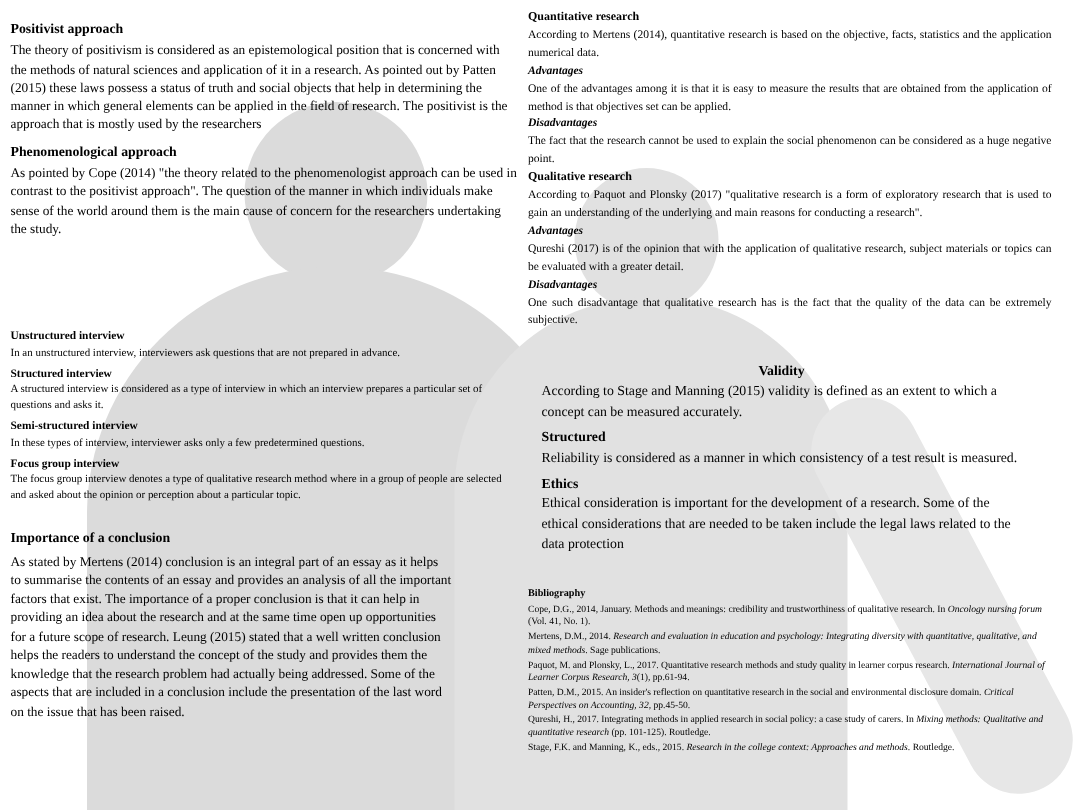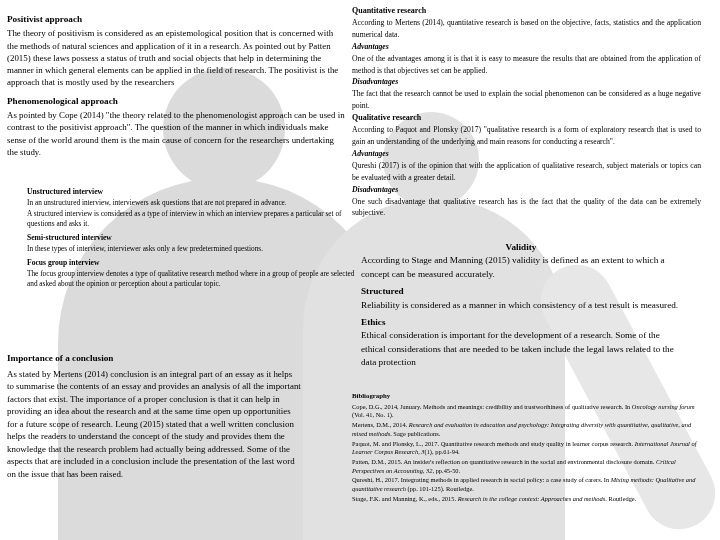--- a/index.html
+++ b/index.html
@@ -20,21 +20,21 @@
   .wm-arm   { left: 592px; top: 252px; width: 72px; height: 290px; border-radius: 36px; background: #e7e7e7; transform: rotate(-28deg); }
 
   .block { position: absolute; z-index: 1; }
   p { margin: 0; }
   .hd { font-weight: bold; }
 
   .block-a { left: 7px; top: 13px; width: 339px; font-size: 8.9px; line-height: 12.3px; }
   .block-a .hd { font-size: 9.2px; margin-bottom: 2px; }
   .block-a p { margin-bottom: 6px; }
 
-  .block-b { left: 7px; top: 184px; width: 338px; font-size: 7.3px; line-height: 10.8px; margin-left: 20px; }
+  .block-b { left: 7px; top: 216px; width: 338px; font-size: 7.3px; line-height: 10.8px; }
   .block-b .hd { font-size: 7.6px; margin-top: 3px; }
 
   .block-c { left: 7px; top: 352px; width: 294px; font-size: 8.9px; line-height: 12.5px; }
   .block-c .hd { font-size: 9.2px; margin-bottom: 3px; }
 
   .block-d { left: 352px; top: 5px; width: 349px; font-size: 7.7px; line-height: 11.9px; }
   .block-d .hd { font-size: 8px; }
   .block-d .sub { font-weight: bold; font-style: italic; }
   .block-d p { text-align: justify; }
 
@@ -60,20 +60,21 @@
 <section class="block block-a">
   <div class="hd">Positivist approach</div>
   <p>The theory of positivism is considered as an epistemological position that is concerned with the methods of natural sciences and application of it in a research. As pointed out by Patten (2015) these laws possess a status of truth and social objects that help in determining the manner in which general elements can be applied in the field of research. The positivist is the approach that is mostly used by the researchers</p>
   <div class="hd">Phenomenological approach</div>
   <p>As pointed by Cope (2014) "the theory related to the phenomenologist approach can be used in contrast to the positivist approach". The question of the manner in which individuals make sense of the world around them is the main cause of concern for the researchers undertaking the study.</p>
 </section>
 
 <section class="block block-b">
   <div class="hd">Unstructured interview</div>
   <p>In an unstructured interview, interviewers ask questions that are not prepared in advance.</p>
+  <div class="hd">Structured interview</div>
   <p>A structured interview is considered as a type of interview in which an interview prepares a particular set of questions and asks it.</p>
   <div class="hd">Semi-structured interview</div>
   <p>In these types of interview, interviewer asks only a few predetermined questions.</p>
   <div class="hd">Focus group interview</div>
   <p>The focus group interview denotes a type of qualitative research method where in a group of people are selected and asked about the opinion or perception about a particular topic.</p>
 </section>
 
 <section class="block block-c">
   <div class="hd">Importance of a conclusion</div>
   <p>As stated by Mertens (2014) conclusion is an integral part of an essay as it helps to summarise the contents of an essay and provides an analysis of all the important factors that exist. The importance of a proper conclusion is that it can help in providing an idea about the research and at the same time open up opportunities for a future scope of research. Leung (2015) stated that a well written conclusion helps the readers to understand the concept of the study and provides them the knowledge that the research problem had actually being addressed. Some of the aspects that are included in a conclusion include the presentation of the last word on the issue that has been raised.</p>

